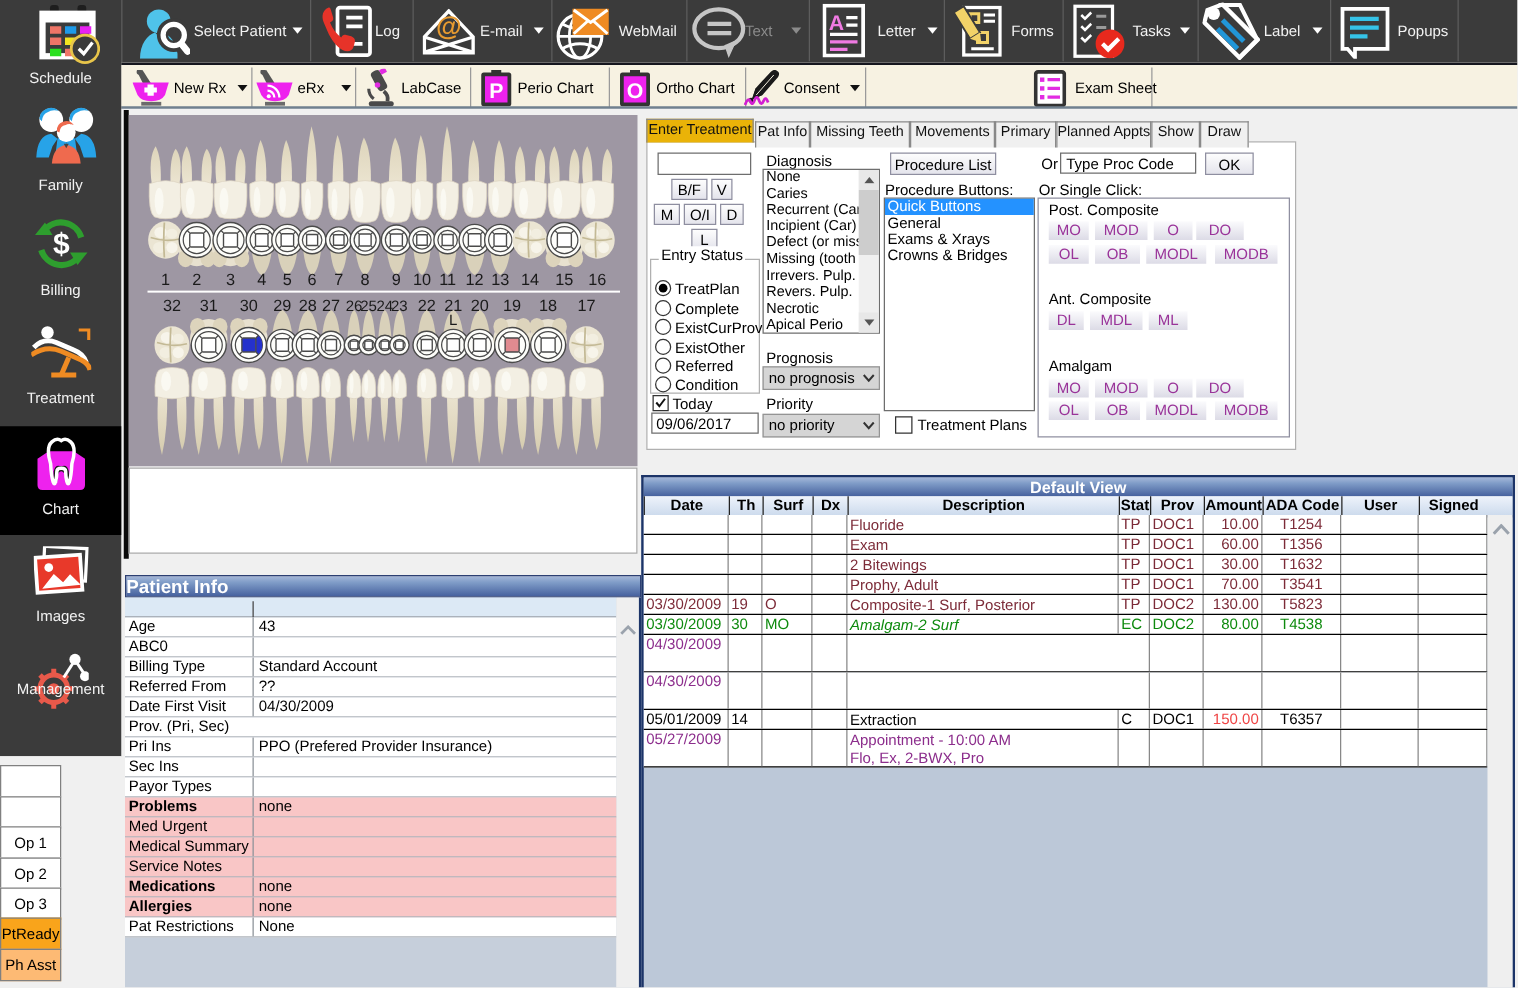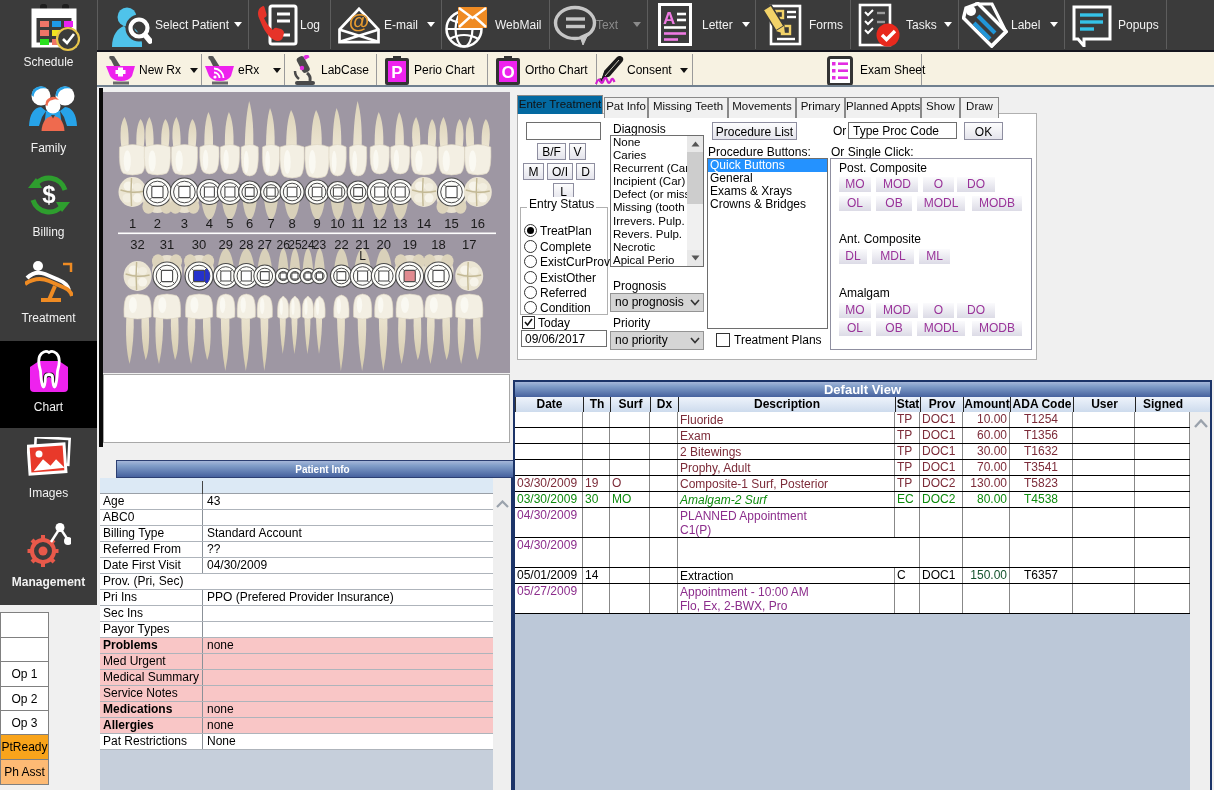--- a/index.html
+++ b/index.html
@@ -20,35 +20,35 @@
 #sb{left:0;top:0;width:97px;height:605px;background:#3b3b3b;}
 .sbi{position:absolute;left:0;width:97px;text-align:center;color:#f2f2f2;font-size:12px;}
 #sbbl{left:0;top:605px;width:97px;height:185px;background:#f0f0f0;}
 .opc{position:absolute;left:0;width:47px;height:24px;border:1px solid #808080;background:#fff;text-align:center;font-size:12px;line-height:24px;}
 
 #chartbg{left:103px;top:92px;width:407px;height:281px;background:#9e97a3;}
 #blackbar{left:99px;top:88px;width:4px;height:359px;background:#0a0a0a;}
 #whitebox{left:103px;top:374px;width:405px;height:67px;background:#fff;border:1px solid #a8a8a8;}
 
 #pinfo{left:100px;top:460px;width:413px;height:330px;}
-#pinfo .hdr{position:absolute;left:0;top:0;width:413px;height:18px;box-sizing:border-box;background:linear-gradient(#a5b7d9 0%,#809dc8 30%,#46619e 100%);border:1px solid #2c3f72;color:#fff;font-weight:bold;font-size:10px;text-align:center;line-height:18px;margin-left:16px;}
+#pinfo .hdr{position:absolute;left:0;top:0;width:413px;height:18px;box-sizing:border-box;background:linear-gradient(#a5b7d9 0%,#809dc8 30%,#46619e 100%);border:1px solid #2c3f72;color:#fff;font-weight:bold;font-size:15px;text-align:left;line-height:18px;}
 .pirow{position:absolute;left:0;width:393px;height:15px;border-bottom:1px solid #aeb4bb;background:#fff;font-size:12px;line-height:15px;white-space:nowrap;}
 .pirow .c1{position:absolute;left:3px;top:0;}
 .pirow .c2{position:absolute;left:102px;top:0;border-left:1px solid #8b9198;padding-left:4px;width:287px;height:15px;}
 .pink{background:#f9c6c6;}
 
 #dv{left:513px;top:380px;width:699px;height:410px;border:2px solid #1c3468;border-bottom:none;background:#bcc8d8;box-sizing:border-box;}
 #dv .hdr{position:absolute;left:0;top:0;width:695px;height:15px;background:linear-gradient(#a5b7d9 0%,#809dc8 30%,#46619e 100%);color:#fff;font-weight:bold;font-size:13px;text-align:center;line-height:15px;}
 #dv .ch{position:absolute;left:0;top:15px;width:695px;height:15px;background:linear-gradient(#eef3fb,#cddbed);border-bottom:2px solid #1c3468;font-size:12px;font-weight:bold;}
 .dvc{position:absolute;top:0;height:15px;text-align:center;border-left:1px solid #333;line-height:15px;}
 .dvrow{position:absolute;background:#fff;border-bottom:1px solid #000;font-size:12px;}
 .dcell{position:absolute;top:0;height:100%;border-right:1px solid #888;padding:0 2px;box-sizing:border-box;line-height:15px;white-space:nowrap;overflow:hidden;}
 
 .tab{position:absolute;top:97px;height:21px;background:#f0f0f0;border:1px solid #898989;border-bottom:none;font-size:11.5px;text-align:center;line-height:16px;color:#111;white-space:nowrap;box-sizing:border-box;z-index:2;}
-#tabactive{top:95px;height:19px;background:#0369a1;z-index:3;}
+#tabactive{top:95px;height:19px;background:#eab308;z-index:3;}
 #page{left:517px;top:113px;width:520px;height:247px;background:#fff;border:1px solid #b0b0b0;box-sizing:border-box;z-index:1;}
 .lbl{position:absolute;font-size:12px;color:#000;white-space:nowrap;}
 .btn{position:absolute;background:linear-gradient(#fdfdfd,#e4e4ec);border:1px solid #8e8ea0;font-size:12px;text-align:center;color:#000;box-sizing:border-box;}
 .inp{position:absolute;background:#fff;border:1px solid #6e6e6e;font-size:12px;box-sizing:border-box;}
 .qb{position:absolute;background:linear-gradient(#fbfbfd,#dcdbe6);color:#993399;font-size:12px;text-align:center;height:15px;line-height:15px;}
 .radio{position:absolute;width:11px;height:11px;border:1px solid #333;border-radius:50%;background:#fff;}
 .rlbl{position:absolute;font-size:12px;white-space:nowrap;}
 </style>
 </head>
 <body>
@@ -351,21 +351,21 @@
    <line x1="23" y1="22" x2="27" y2="18"></line>
   </g>
   <circle cx="16" cy="29" r="4.5" fill="#e8594a"></circle>
   <g stroke="#fff" stroke-width="2.4">
    <line x1="24" y1="20" x2="33" y2="6"></line>
    <line x1="33" y1="6" x2="41" y2="18"></line>
   </g>
   <circle cx="33" cy="5.5" r="4.5" fill="#fff"></circle>
   <circle cx="41" cy="19" r="4" fill="#fff"></circle>
  </svg>
- <div class="sbi" style="top:575px;font-weight:bold;">Management</div>
+ <div class="sbi" style="top:544px;">Management</div>
 </div>
 <div id="sbbl" class="abs">
  <div class="opc" style="left:0;top:7px;"></div>
  <div class="opc" style="left:0;top:32px;"></div>
  <div class="opc" style="left:0;top:56px;">Op 1</div>
  <div class="opc" style="left:0;top:81px;">Op 2</div>
  <div class="opc" style="left:0;top:105px;">Op 3</div>
  <div class="opc" style="left:0;top:129px;background:#f9a41b;">PtReady</div>
  <div class="opc" style="left:0;top:154px;background:#fdba74;">Ph Asst</div>
 </div>
@@ -958,21 +958,20 @@
         <div class="dcell" style="left:448px;width:47px;color:#0d8a0d;text-align:right;">80.00</div>
         <div class="dcell" style="left:495px;width:63px;color:#0d8a0d;text-align:center;">T4538</div>
         <div class="dcell" style="left:558px;width:62px;color:#0d8a0d;"></div>
         <div class="dcell" style="left:620px;width:55px;color:#0d8a0d;"></div>
       </div>
 <div class="dvrow" style="left:0;top:126px;width:675px;height:29px;">
         <div class="dcell" style="left:0px;width:68px;color:#8c2d8c;">04/30/2009</div>
         <div class="dcell" style="left:68px;width:27px;color:#8c2d8c;"></div>
         <div class="dcell" style="left:95px;width:40px;color:#8c2d8c;"></div>
         <div class="dcell" style="left:135px;width:28px;color:#8c2d8c;"></div>
-        <div class="dcell" style="left:163px;width:217px;color:#8c2d8c;line-height:14px;padding-top:1px;">PLANNED Appointment<br>C1(P)</div>
         <div class="dcell" style="left:380px;width:25px;color:#8c2d8c;"></div>
         <div class="dcell" style="left:405px;width:43px;color:#8c2d8c;"></div>
         <div class="dcell" style="left:448px;width:47px;color:#8c2d8c;text-align:right;"></div>
         <div class="dcell" style="left:495px;width:63px;color:#8c2d8c;text-align:center;"></div>
         <div class="dcell" style="left:558px;width:62px;color:#8c2d8c;"></div>
         <div class="dcell" style="left:620px;width:55px;color:#8c2d8c;"></div>
       </div>
 <div class="dvrow" style="left:0;top:156px;width:675px;height:29px;">
         <div class="dcell" style="left:0px;width:68px;color:#8c2d8c;">04/30/2009</div>
         <div class="dcell" style="left:68px;width:27px;color:#8c2d8c;"></div>
@@ -986,21 +985,21 @@
         <div class="dcell" style="left:620px;width:55px;color:#8c2d8c;"></div>
       </div>
 <div class="dvrow" style="left:0;top:186px;width:675px;height:15px;">
         <div class="dcell" style="left:0px;width:68px;color:#000;">05/01/2009</div>
         <div class="dcell" style="left:68px;width:27px;color:#000;">14</div>
         <div class="dcell" style="left:95px;width:40px;color:#000;"></div>
         <div class="dcell" style="left:135px;width:28px;color:#000;"></div>
         <div class="dcell" style="left:163px;width:217px;color:#000;line-height:14px;padding-top:1px;">Extraction</div>
         <div class="dcell" style="left:380px;width:25px;color:#000;">C</div>
         <div class="dcell" style="left:405px;width:43px;color:#000;">DOC1</div>
-        <div class="dcell" style="left:448px;width:47px;color:#14532d;text-align:right;">150.00</div>
+        <div class="dcell" style="left:448px;width:47px;color:#ef4444;text-align:right;">150.00</div>
         <div class="dcell" style="left:495px;width:63px;color:#000;text-align:center;">T6357</div>
         <div class="dcell" style="left:558px;width:62px;color:#000;"></div>
         <div class="dcell" style="left:620px;width:55px;color:#000;"></div>
       </div>
 <div class="dvrow" style="left:0;top:202px;width:675px;height:29px;">
         <div class="dcell" style="left:0px;width:68px;color:#8c2d8c;">05/27/2009</div>
         <div class="dcell" style="left:68px;width:27px;color:#8c2d8c;"></div>
         <div class="dcell" style="left:95px;width:40px;color:#8c2d8c;"></div>
         <div class="dcell" style="left:135px;width:28px;color:#8c2d8c;"></div>
         <div class="dcell" style="left:163px;width:217px;color:#8c2d8c;line-height:14px;padding-top:1px;">Appointment - 10:00 AM<br>Flo, Ex, 2-BWX, Pro</div>

